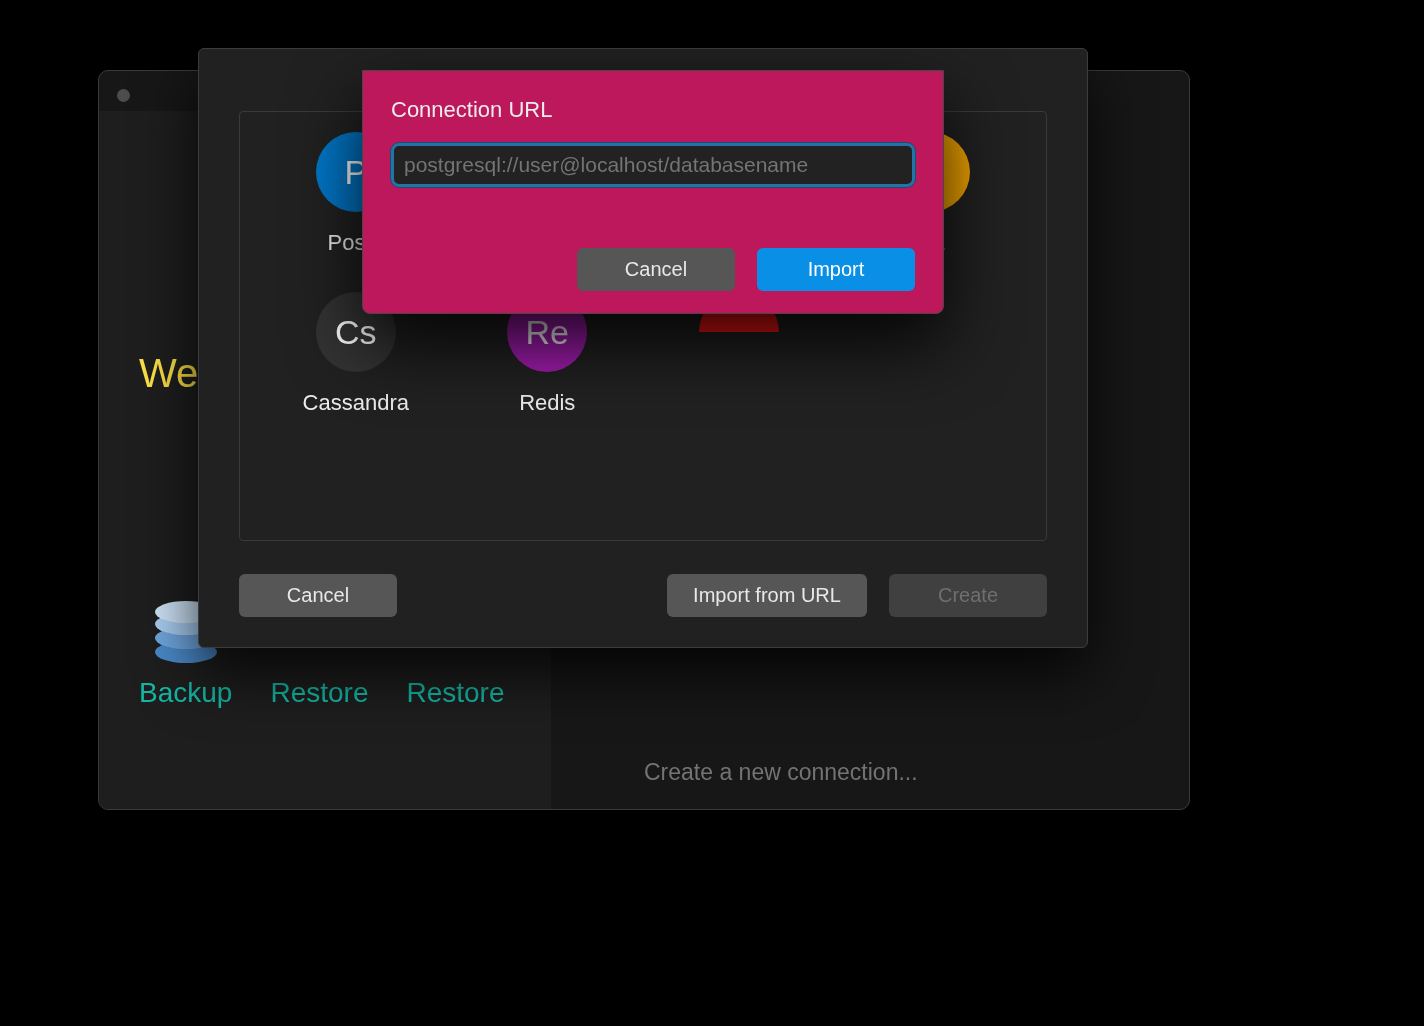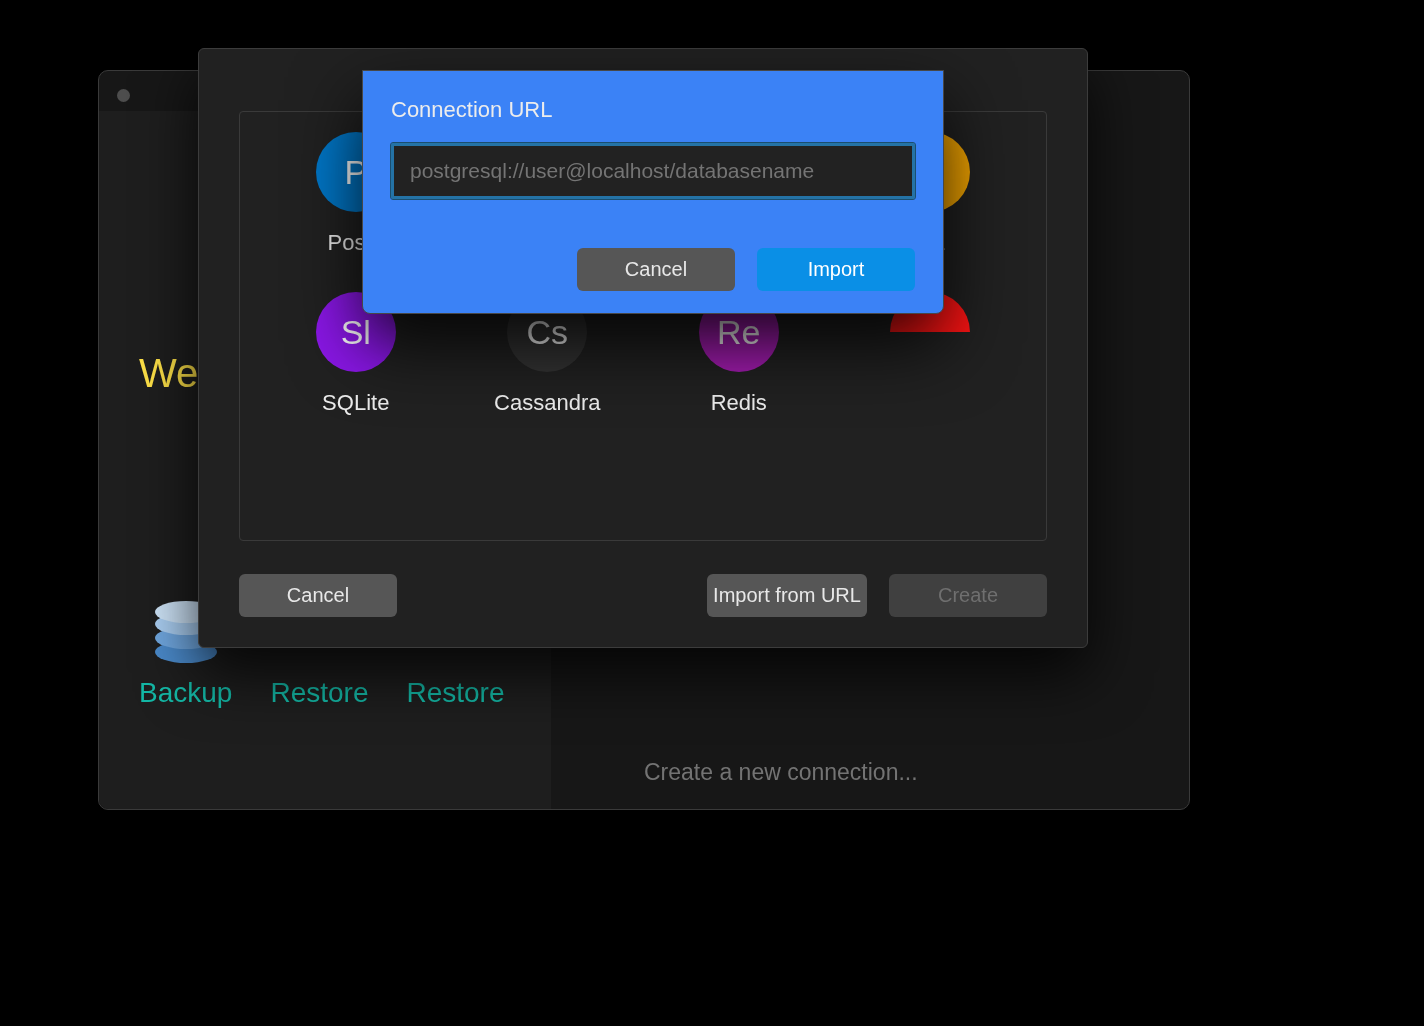--- a/index.html
+++ b/index.html
@@ -155,55 +155,55 @@
     padding: 10px 0;
     width: 158px;
     text-align: center;
     font-size: 20px;
     border-radius: 6px;
     border: none;
     color: #e8e8e8;
     background: #565656;
     cursor: pointer;
   }
-  .btn.wide { width: 160px; }
+  .btn.wide { width: 200px; }
   .btn.disabled { background: #404040; color: #6f6f6f; }
   .btn.primary { background: #0a8fe6; color: #fff; }
 
   
   .url-modal {
     position: absolute;
     left: 362px;
     top: 70px;
     width: 582px;
     height: 244px;
-    background: #3b82f6;
+    background: #be185d;
     border: 1px solid #474747;
     border-radius: 0 0 8px 8px;
     box-shadow: 0 30px 70px rgba(0,0,0,0.85);
     padding: 26px 28px 22px 28px;
     display: flex;
     flex-direction: column;
   }
   .url-modal h2 {
     color: #ececec;
     font-size: 22px;
     font-weight: 500;
     margin-bottom: 20px;
   }
   .url-input {
     width: 100%;
-    height: 56px;
+    height: 44px;
     background: #222;
     border: 3px solid #2473a6;
-    border-radius: 2px;
+    border-radius: 8px;
     outline: 1px solid #1a4e6f;
     color: #e8e8e8;
     font-size: 21px;
-    padding: 0 16px;
+    padding: 0 10px;
   }
   .url-input::placeholder { color: #747474; }
   .url-modal-buttons {
     margin-top: auto;
     display: flex;
     justify-content: flex-end;
     gap: 22px;
   }
 </style>
 </head>
@@ -250,24 +250,20 @@
         </div>
         <div class="db-item">
           <div class="db-circle" style="background: rgb(204, 78, 31); color: rgb(255, 255, 255);"></div>
           <div class="db-label"></div>
         </div>
         <div class="db-item">
           <div class="db-circle" style="background: rgb(242, 164, 0); color: rgb(255, 255, 255);">s</div>
           <div class="db-label">QL</div>
         </div>
         <div class="db-item">
-          <div class="db-circle" style="background: rgb(138, 23, 230); color: rgb(255, 255, 255);">Sl</div>
-          <div class="db-label">SQLite</div>
-        </div>
-        <div class="db-item">
           <div class="db-circle" style="background: rgb(51, 51, 51); color: rgb(255, 255, 255);">Cs</div>
           <div class="db-label">Cassandra</div>
         </div>
         <div class="db-item">
           <div class="db-circle" style="background: #a21caf; color: rgb(255, 255, 255);">Re</div>
           <div class="db-label">Redis</div>
         </div>
         <div class="db-item">
           <div class="db-circle" style="background: rgb(255, 20, 20); height: 40px; border-radius: 40px 40px 0px 0px;"></div>
         </div>

